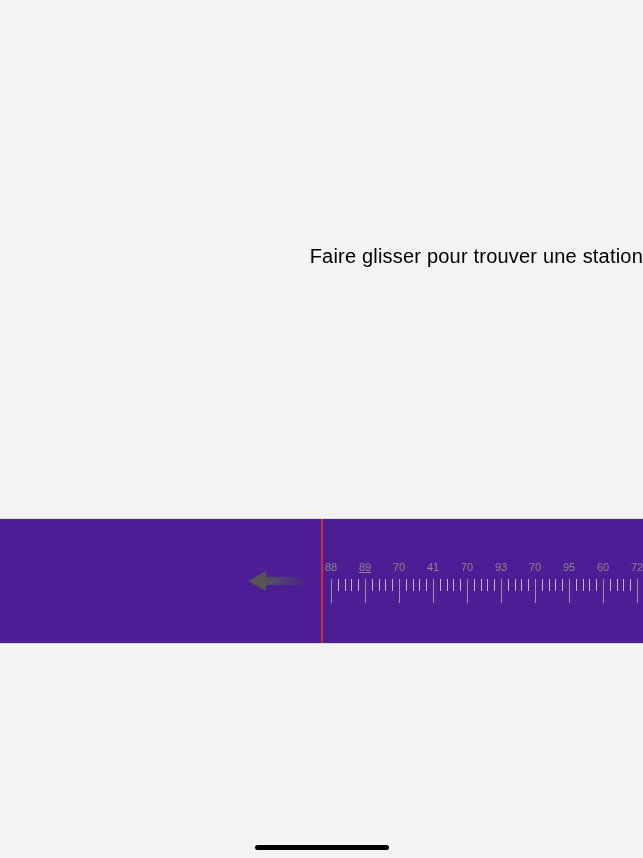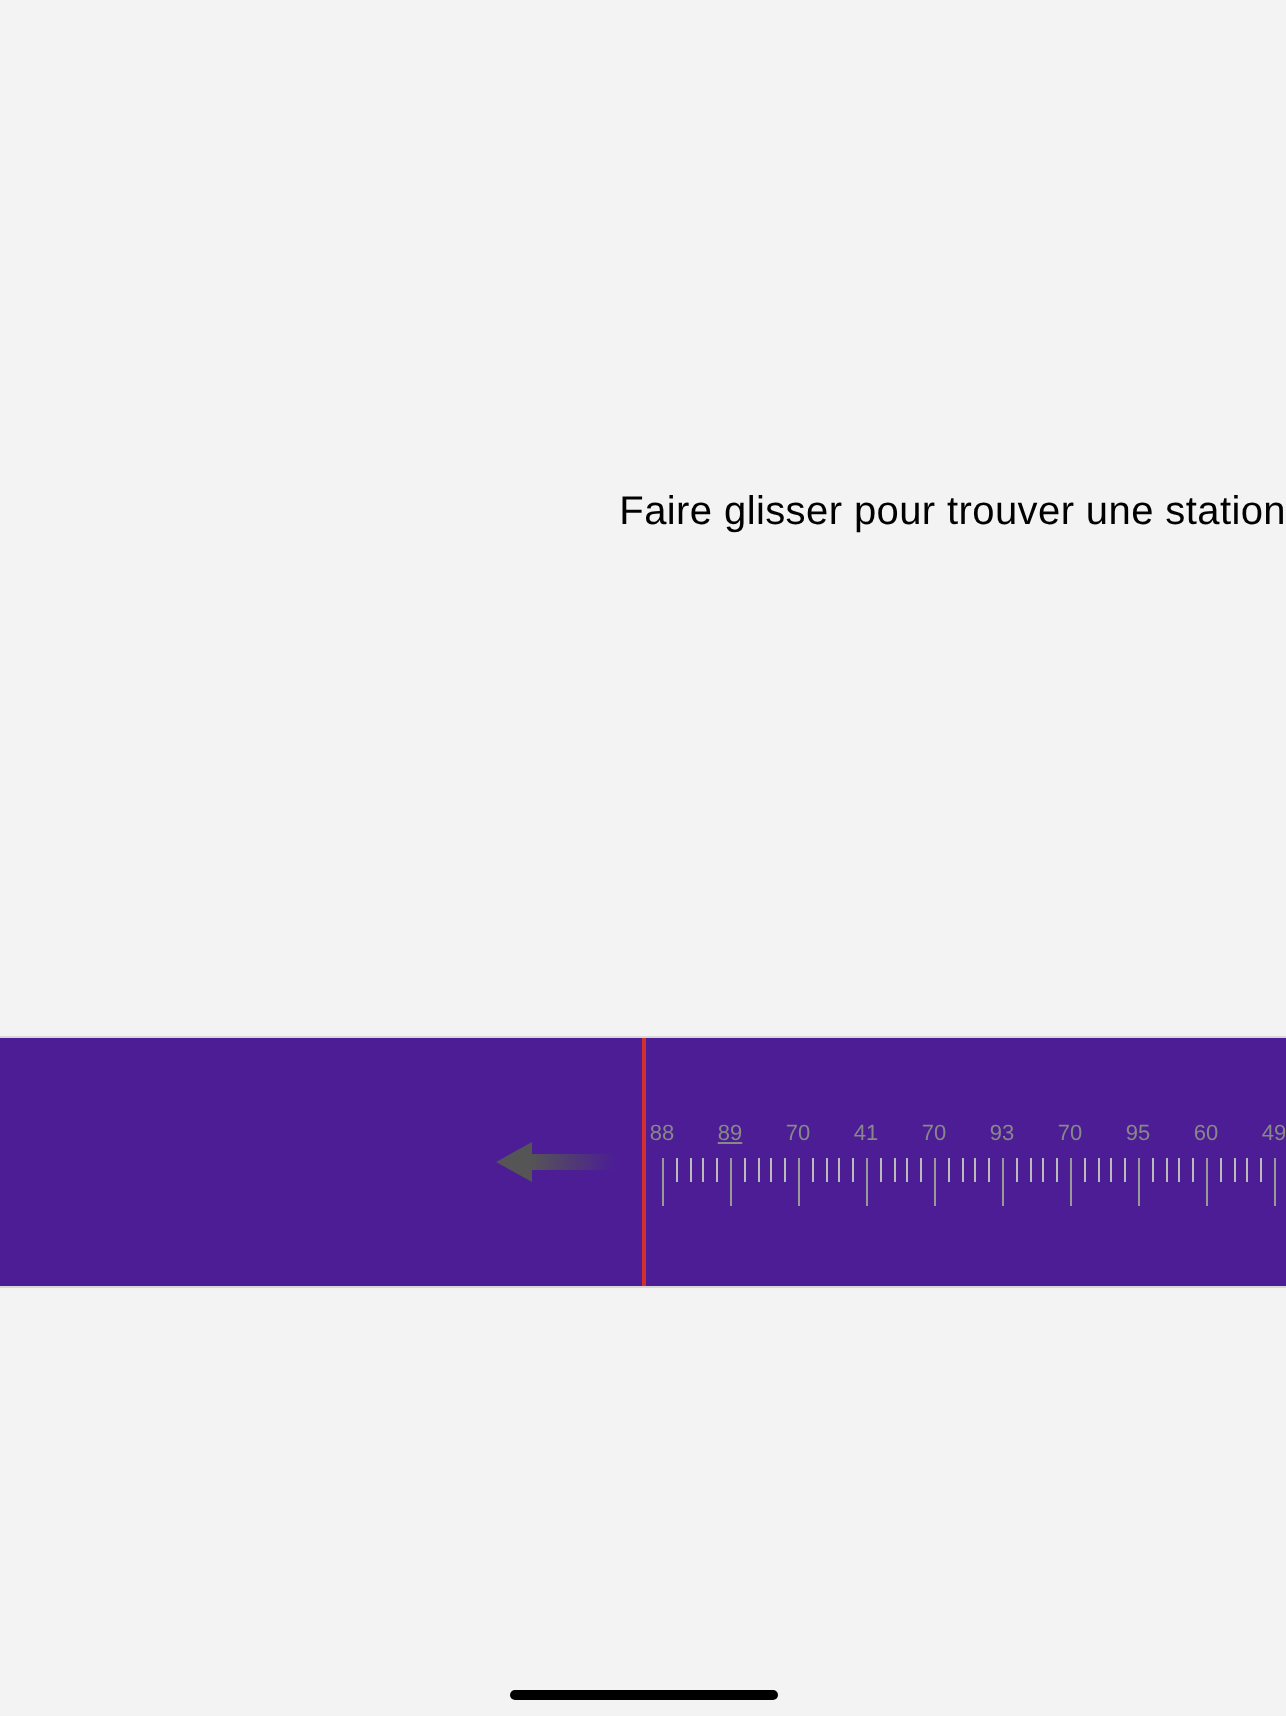--- a/index.html
+++ b/index.html
@@ -112,21 +112,21 @@
       <div class="freq-labels" id="freq-labels">
           <div class="freq-label" style="left: 10px;">88</div>
           <div class="freq-label" style="left: 44px; text-decoration: underline;">89</div>
           <div class="freq-label" style="left: 78px;">70</div>
           <div class="freq-label" style="left: 112px;">41</div>
           <div class="freq-label" style="left: 146px;">70</div>
           <div class="freq-label" style="left: 180px;">93</div>
           <div class="freq-label" style="left: 214px;">70</div>
           <div class="freq-label" style="left: 248px;">95</div>
           <div class="freq-label" style="left: 282px;">60</div>
-          <div class="freq-label" style="left: 316px;">49</div>
+          <div class="freq-label" style="left: 316px;">72</div>
         </div>
       <div class="ticks" id="ticks">
           <div class="tick major" style="left: 10px;"></div>
           <div class="tick minor" style="left: 16.8px;"></div>
           <div class="tick minor" style="left: 23.6px;"></div>
           <div class="tick minor" style="left: 30.4px;"></div>
           <div class="tick minor" style="left: 37.2px;"></div>
           <div class="tick major" style="left: 44px;"></div>
           <div class="tick minor" style="left: 50.8px;"></div>
           <div class="tick minor" style="left: 57.6px;"></div>

